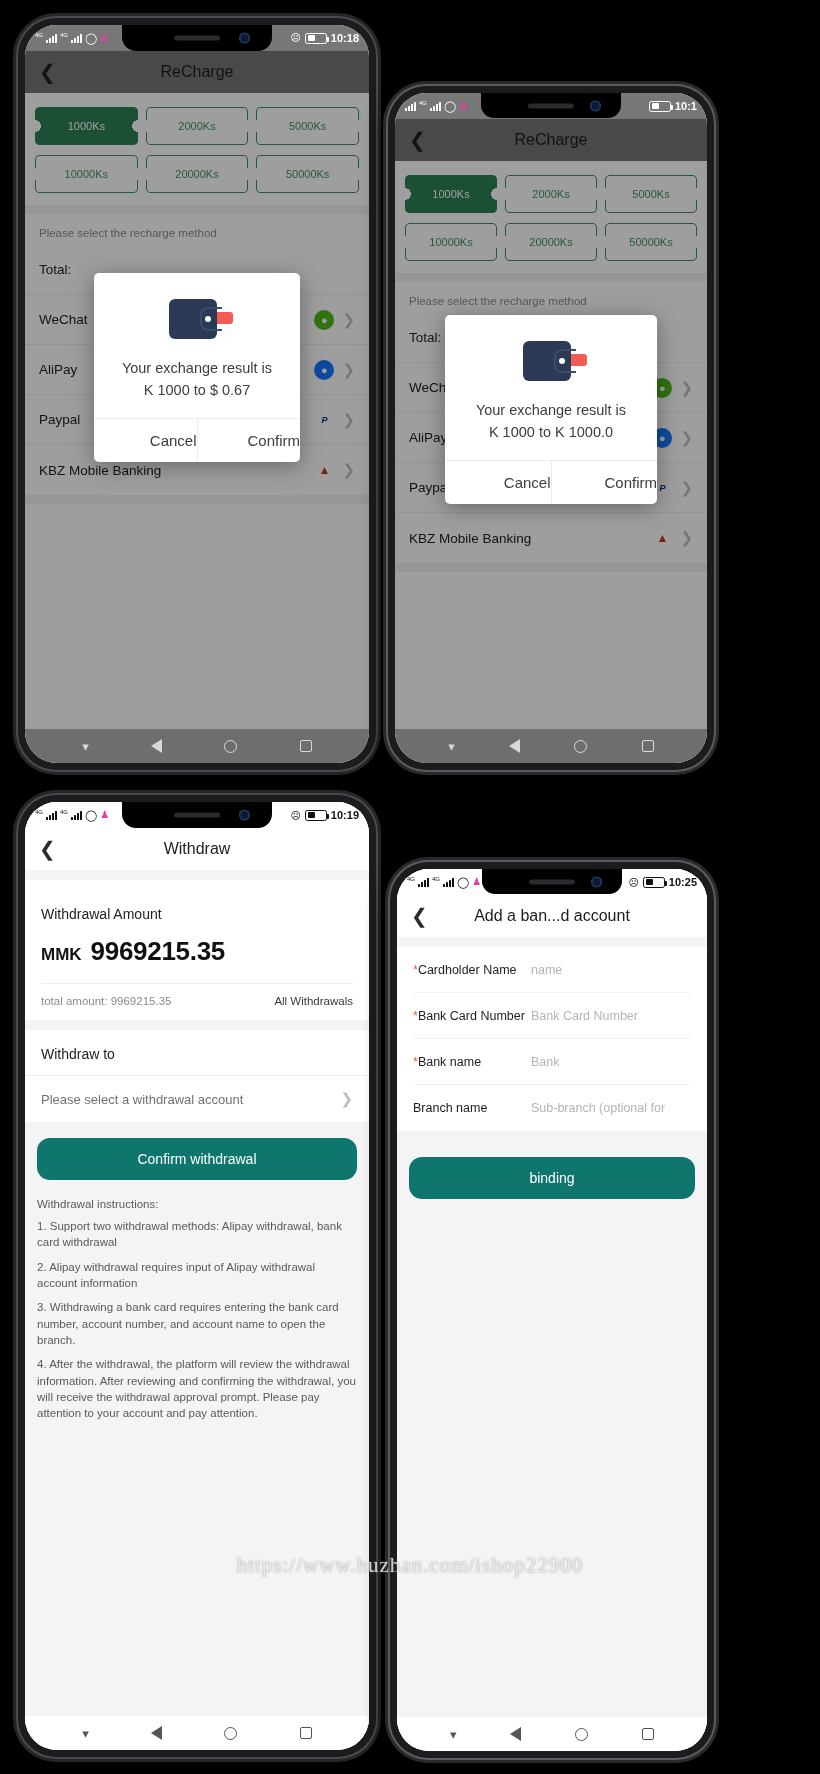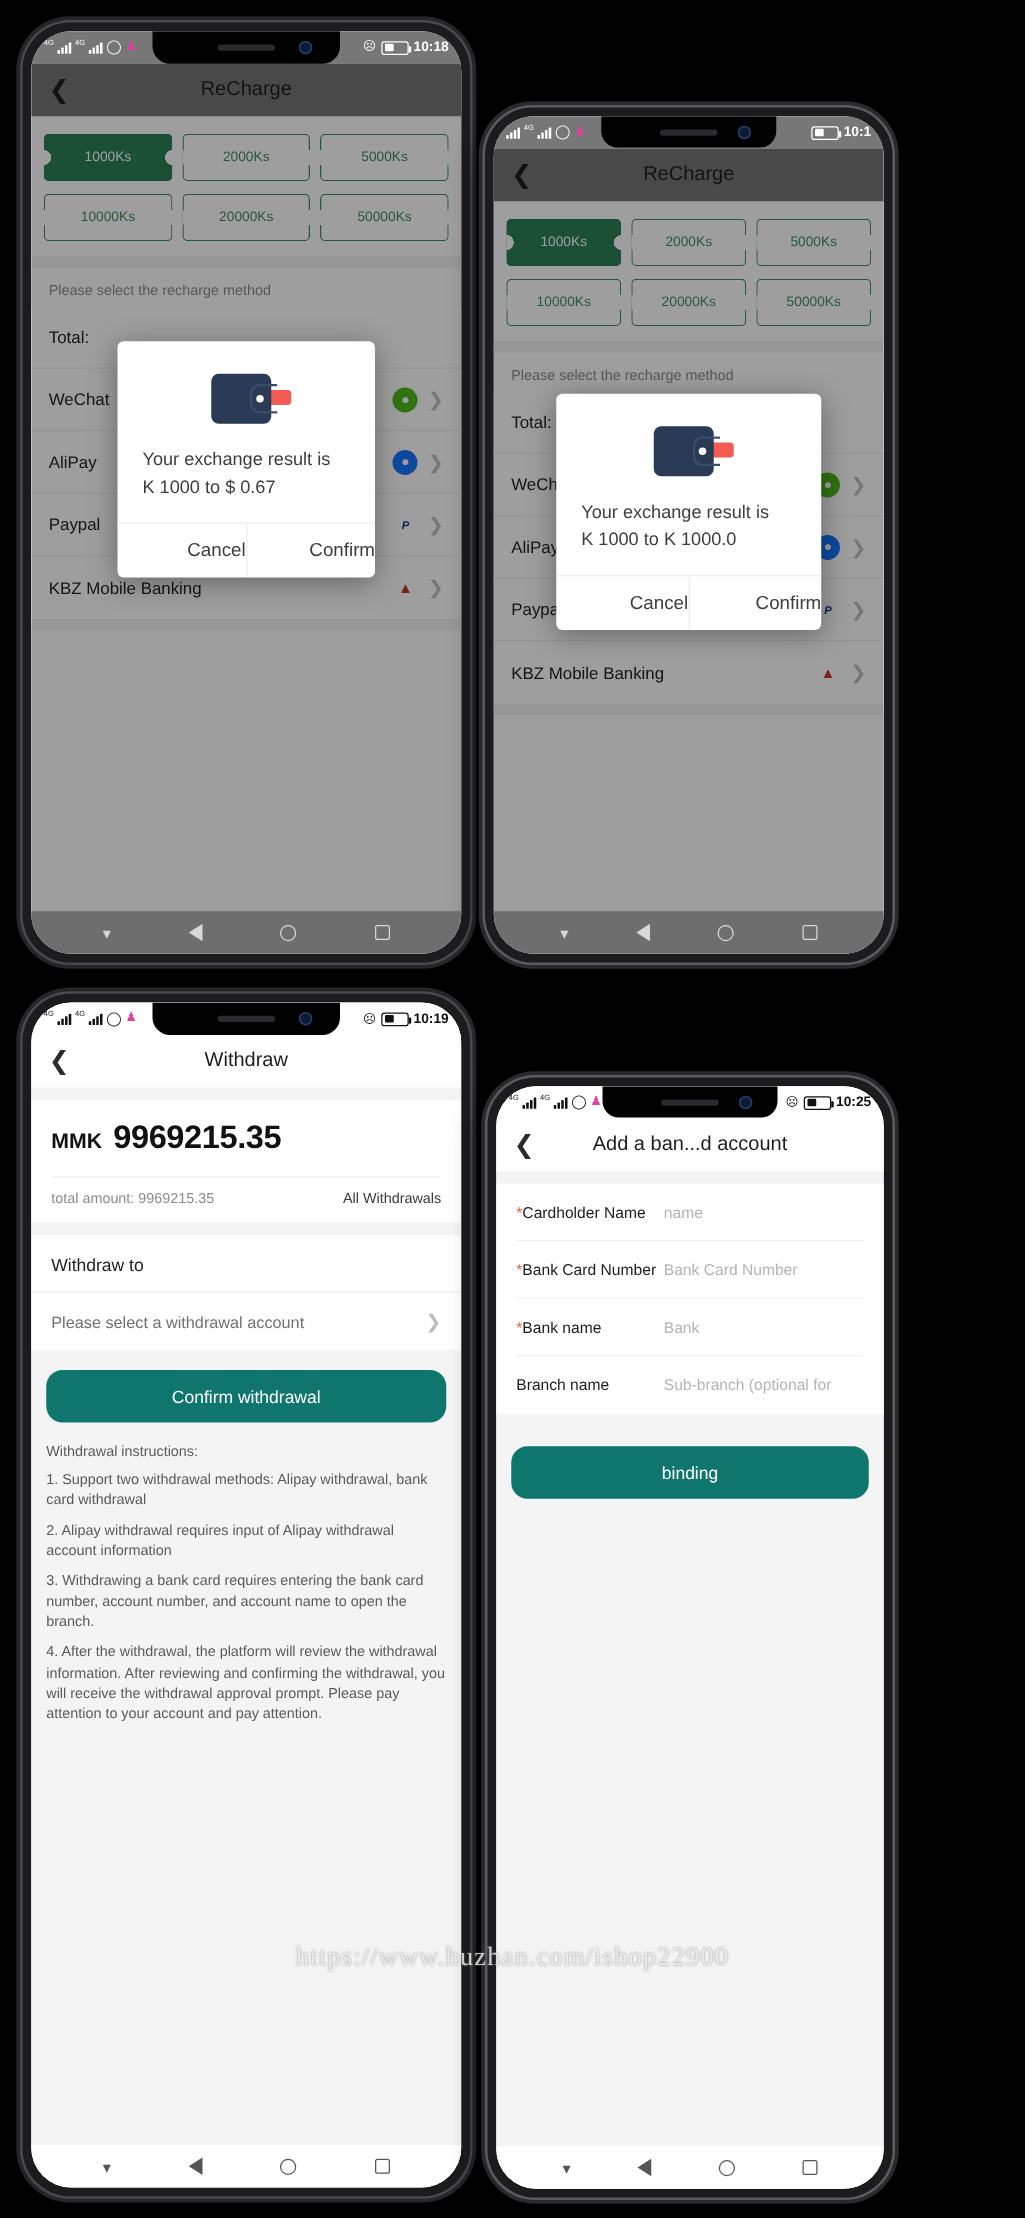--- a/index.html
+++ b/index.html
@@ -123,21 +123,21 @@
   .ico-paypal { background:#fff; color:#0c2f86; font-size:9px; font-style: italic; font-weight:700; }
   .ico-kbz    { background:#fff; color:#c0392b; font-size:12px; }
 
   
   .dialog {
     position: absolute; z-index: 4; background: #fff; border-radius: 5px;
     left: 50%; transform: translateX(-50%);
     box-shadow: 0 4px 22px rgba(0,0,0,.35);
     overflow: hidden;
   }
-  .dlg-body { padding: 26px 20px 16px; }
+  .dlg-body { padding: 26px 20px 16px; text-align: center; }
   .wallet { margin: 0 auto 18px; position: relative; width: 56px; height: 40px; }
   .wallet .card {
     position: absolute; right: -8px; top: 13px; width: 22px; height: 12px;
     background: #f25c54; border-radius: 3px;
   }
   .wallet .body {
     position: absolute; left: 0; top: 0; width: 48px; height: 40px;
     background: #2b3a55; border-radius: 6px; z-index: 2;
   }
   .wallet .flap {
@@ -498,20 +498,21 @@
         </div>
 
         <div class="appbar" style="background:#fff;">
           <span class="back">❮</span>
           <span class="title">Withdraw</span>
         </div>
 
         <div class="wd-gap"></div>
 
         <div class="wd-card">
+          <div class="wd-h">Withdrawal Amount</div>
           <div class="wd-amount">
             <span class="cur">MMK</span>
             <span class="val">9969215.35</span>
           </div>
           <div class="wd-total">
             <span class="tl">total amount: 9969215.35</span>
             <span class="tr">All Withdrawals</span>
           </div>
         </div>
 

